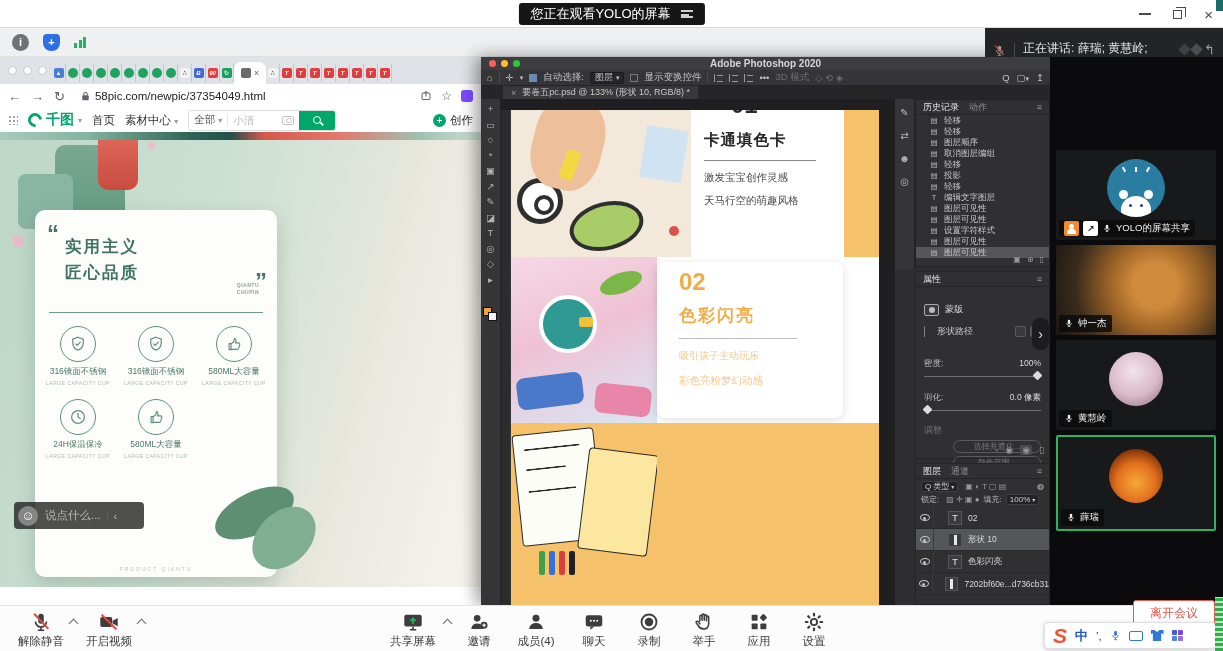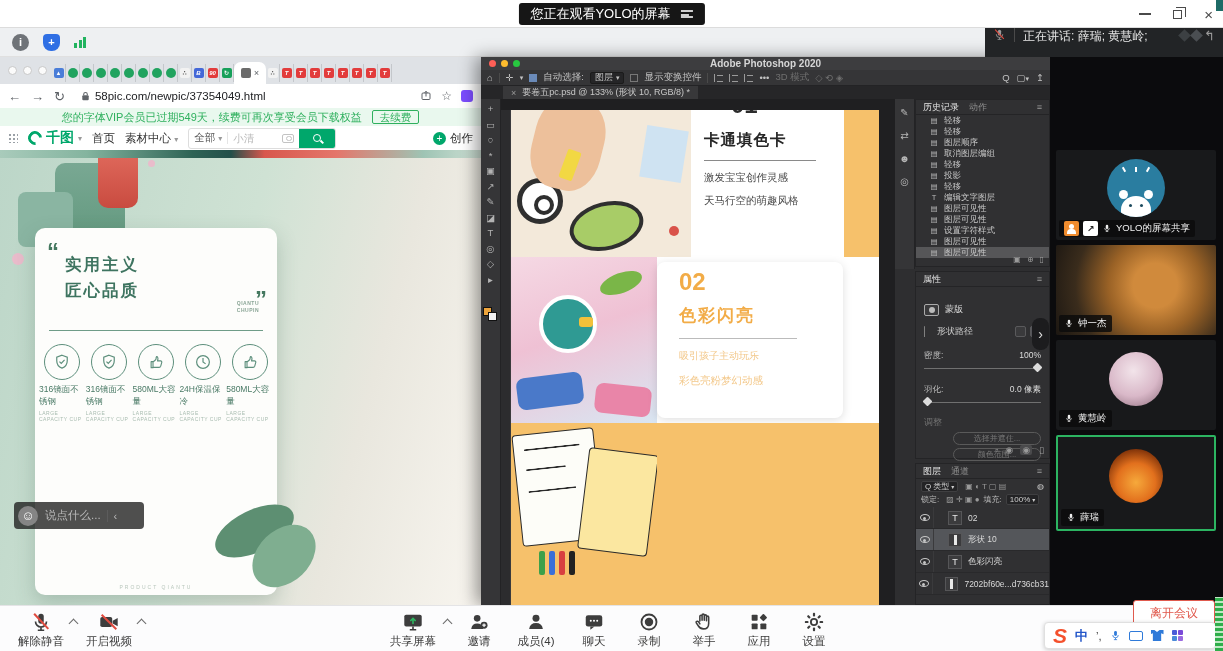--- a/index.html
+++ b/index.html
@@ -17,21 +17,21 @@
 .wc-rest::after{content:"";position:absolute;left:2px;top:-4px;width:9px;height:9px;border:1.5px solid #4a4a4a;border-bottom:none;border-left:none}
 .wc-close{font-size:15px;line-height:15px}
 .corner-teal{position:absolute;right:0;top:0;width:7px;height:11px;background:#1d6b66}
 
 
 .infobar{position:absolute;left:0;top:28px;width:1223px;height:29px;background:#eef0f2;border-bottom:1px solid #e0e0e0;display:flex;align-items:center;gap:14px;padding-left:12px}
 .ib-info{width:17px;height:17px;border-radius:50%;background:#6f7378;color:#fff;font-size:11px;font-weight:bold;display:flex;align-items:center;justify-content:center}
 .ib-shield{width:17px;height:17px;background:#2f6fe4;border-radius:4px 4px 8px 8px;color:#fff;font-size:11px;font-weight:bold;display:flex;align-items:center;justify-content:center}
 .ib-signal{display:flex;align-items:flex-end;gap:1.5px}
 .ib-signal i{display:block;width:3px;background:#21b35f}
-.speakbar{position:absolute;left:985px;top:28px;width:238px;height:29px;background:#222426;display:flex;align-items:flex-start;gap:8px;padding:0 8px;z-index:4}
+.speakbar{position:absolute;left:985px;top:28px;width:238px;height:29px;background:#222426;display:flex;align-items:flex-end;gap:8px;padding:0 8px;z-index:4}
 .speakbar .sep{width:1px;height:14px;background:#4a4a4a}
 .speak-text{color:#e8e8e8;font-size:12px;white-space:nowrap}
 .speak-icons{margin-left:auto;display:flex;align-items:center;gap:3px}
 .diam{width:9px;height:9px;background:#3c4043;transform:rotate(45deg)}
 .undo-arrow{color:#9a9a9a;font-size:13px}
 
 
 .browser{position:absolute;left:0;top:57px;width:481px;height:548px;background:#fff;z-index:1}
 .tabstrip{position:relative;height:27px;background:#dfe2e6}
 .lights{position:absolute;left:8px;top:9px;display:flex;gap:6px}
@@ -80,21 +80,21 @@
 .cup{position:absolute;left:98px;top:-8px;width:40px;height:58px;background:linear-gradient(#e06a5d,#c94b40);border-radius:6px 6px 10px 10px}
 .ball{position:absolute;border-radius:50%;background:#e9bccb}
 .leaf1{position:absolute;left:212px;top:352px;width:85px;height:42px;background:#5d8f72;border-radius:50%;transform:rotate(-26deg);z-index:3}
 .leaf2{position:absolute;left:248px;top:372px;width:72px;height:52px;background:#7fae90;border-radius:50%;transform:rotate(-44deg);z-index:3}
 .poster{position:absolute;left:35px;top:70px;width:242px;height:367px;background:#fdfdfb;border-radius:10px;box-shadow:0 8px 20px rgba(60,90,75,.25);z-index:2}
 .q-open{position:absolute;left:12px;top:10px;font-size:24px;font-weight:bold;color:#44785f}
 .q-close{position:absolute;right:10px;top:58px;font-size:24px;font-weight:bold;color:#44785f}
 .p-title{position:absolute;left:30px;top:24px;font-size:16.5px;font-weight:bold;color:#3e7460;letter-spacing:2px;line-height:1.55}
 .p-brand{position:absolute;right:18px;top:72px;text-align:right;font-size:5px;font-weight:bold;color:#8aa596;letter-spacing:.5px;line-height:1.4}
 .p-div{position:absolute;left:14px;right:14px;top:102px;height:1px;background:#6f9c88}
-.features{position:absolute;left:4px;right:4px;top:116px;display:grid;grid-template-columns:1fr 1fr 1fr 1fr 1fr;row-gap:13px}
+.features{position:absolute;left:4px;right:4px;top:116px;display:grid;grid-template-columns:1fr 1fr 1fr;row-gap:13px}
 .feat{display:flex;flex-direction:column;align-items:center}
 .fcircle{width:36px;height:36px;border:1.5px solid #5d8f7c;border-radius:50%;display:flex;align-items:center;justify-content:center;margin-bottom:4px}
 .fcircle svg{display:none}
 .fcircle.shield-check-icon .svg-shield{display:block}
 .fcircle.palette-icon .svg-palette{display:block}
 .fcircle.thumbs-up-icon .svg-thumb{display:block}
 .fcircle.clock-icon .svg-clock{display:block}
 .flabel{font-size:8.5px;color:#4a7a66}
 .fsub{font-size:5px;color:#a8bcb0;margin-top:2px;letter-spacing:.5px}
 .p-footer{position:absolute;bottom:5px;left:0;right:0;text-align:center;font-size:5px;color:#b9c7bd;letter-spacing:2px}
@@ -488,24 +488,20 @@
       </span>
       <span class="nav-right">
         <svg width="12" height="12" viewBox="0 0 24 24">
             <rect x="4" y="6" width="16" height="13" rx="2" fill="none" stroke="#5f6368" stroke-width="2"></rect>
             <path d="M12 13V3M9 5.5L12 2.5l3 3" stroke="#5f6368" stroke-width="2" fill="none"></path>
           </svg>
         <span class="nv" style="font-size:12px">☆</span>
         <span class="ext-icon"></span>
       </span>
     </div>
-    <div class="noticebar">
-      <span class="notice-text">您的字体VIP会员已过期549天，续费可再次享受会员下载权益</span>
-      <span class="notice-btn">去续费</span>
-    </div>
     <div class="siteheader">
       <span class="grid9"></span>
       <span class="logo">
         <span class="logo-ring"></span>
         <span class="logo-text">千图</span>
         <span class="caret">▾</span>
       </span>
       <span class="nav-item">首页</span>
       <span class="nav-item"><span>素材中心</span> <span class="caret">▾</span></span>
       <span class="searchbox">
@@ -834,21 +830,21 @@
           <span>蒙版</span>
         </div>
         <div class="prow" style="margin-top:9px;color:#c9c9c9">
           <span style="color:#8a8a8a">▏</span>
           <span>形状路径</span>
           <span style="margin-left:auto;display:flex;gap:4px">
             <span class="shape-ic"></span>
             <span class="shape-ic on"></span>
           </span>
         </div>
-        <div class="sl-labels" style="margin-top:12px">
+        <div class="sl-labels" style="margin-top:20px">
           <span>密度:</span>
           <b>100%</b>
         </div>
         <div class="slider">
             <span class="track"></span>
             <span class="knob" style="right:0"></span>
           </div>
         <div class="sl-labels" style="margin-top:10px">
           <span>羽化:</span>
           <b>0.0 像素</b>

